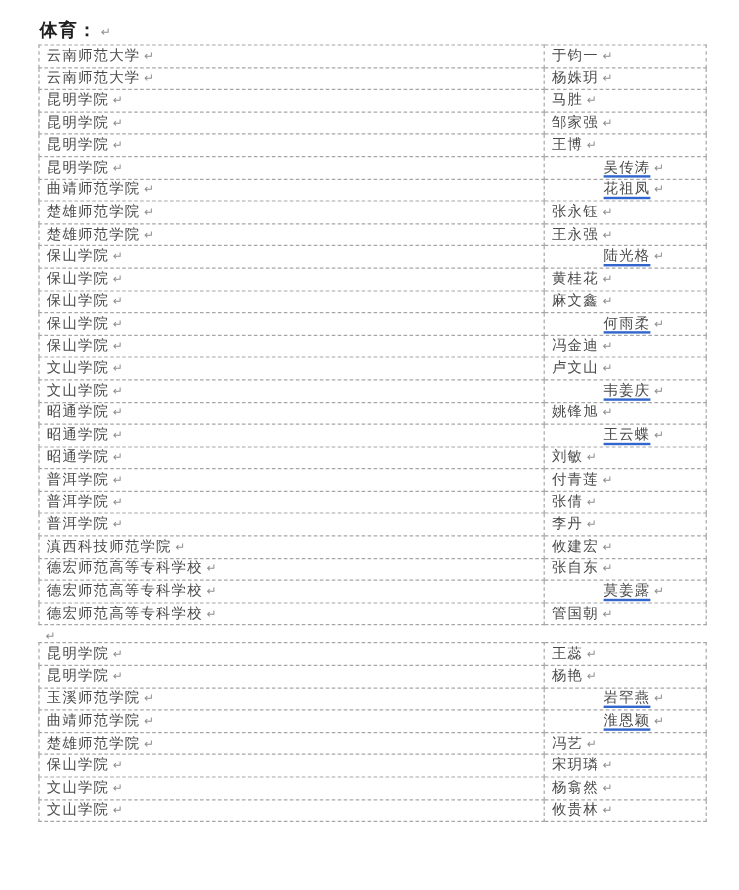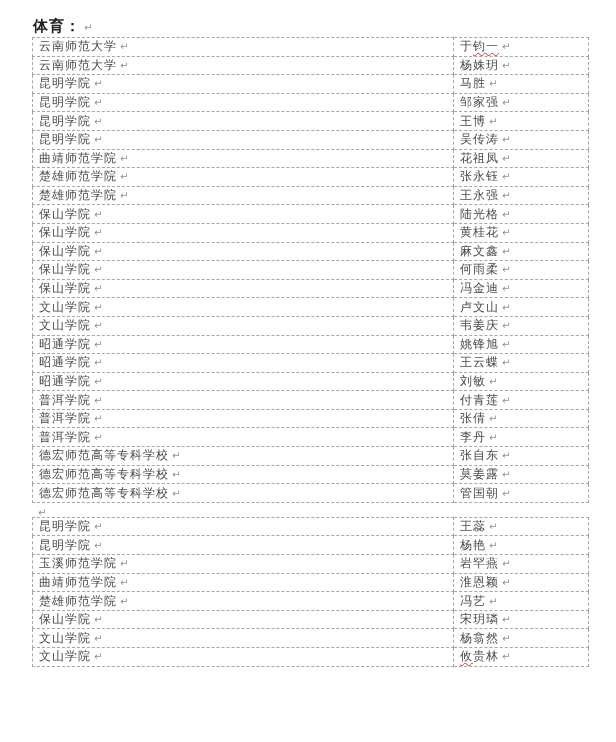--- a/index.html
+++ b/index.html
@@ -43,27 +43,28 @@
     color:#4a4a4a;
     line-height:14px;
     letter-spacing:1px;
     white-space:nowrap;
     overflow:hidden;
     vertical-align:middle;
   }
   .col-school{width:421px;}
   .col-name{width:135px;}
   .m-blue{
+    text-decoration:underline;
     text-decoration-style:solid;
     text-decoration-color:#3366cc;
     text-decoration-thickness:1.5px;
     text-underline-offset:3px;
+    margin-left:43px;
   }
   .m-red{
-    text-decoration:underline;
     text-decoration-style:wavy;
     text-decoration-color:#d93025;
     text-decoration-thickness:1px;
     text-underline-offset:2px;
   }
   .para-line{
     height:12px;
     line-height:12px;
     margin:2px 0 0 2px;
   }
@@ -165,20 +166,24 @@
         </tr>
         <tr>
           <td><span>普洱学院</span><span class="pilcrow">↵</span></td>
           <td><span>张倩</span><span class="pilcrow">↵</span></td>
         </tr>
         <tr>
           <td><span>普洱学院</span><span class="pilcrow">↵</span></td>
           <td><span>李丹</span><span class="pilcrow">↵</span></td>
         </tr>
         <tr>
+          <td><span>滇西科技师范学院</span><span class="pilcrow">↵</span></td>
+          <td><span class="m-red">攸</span><span>建宏</span><span class="pilcrow">↵</span></td>
+        </tr>
+        <tr>
           <td><span>德宏师范高等专科学校</span><span class="pilcrow">↵</span></td>
           <td><span>张自东</span><span class="pilcrow">↵</span></td>
         </tr>
         <tr>
           <td><span>德宏师范高等专科学校</span><span class="pilcrow">↵</span></td>
           <td><span class="m-blue">莫姜露</span><span class="pilcrow">↵</span></td>
         </tr>
         <tr>
           <td><span>德宏师范高等专科学校</span><span class="pilcrow">↵</span></td>
           <td><span>管国朝</span><span class="pilcrow">↵</span></td>

